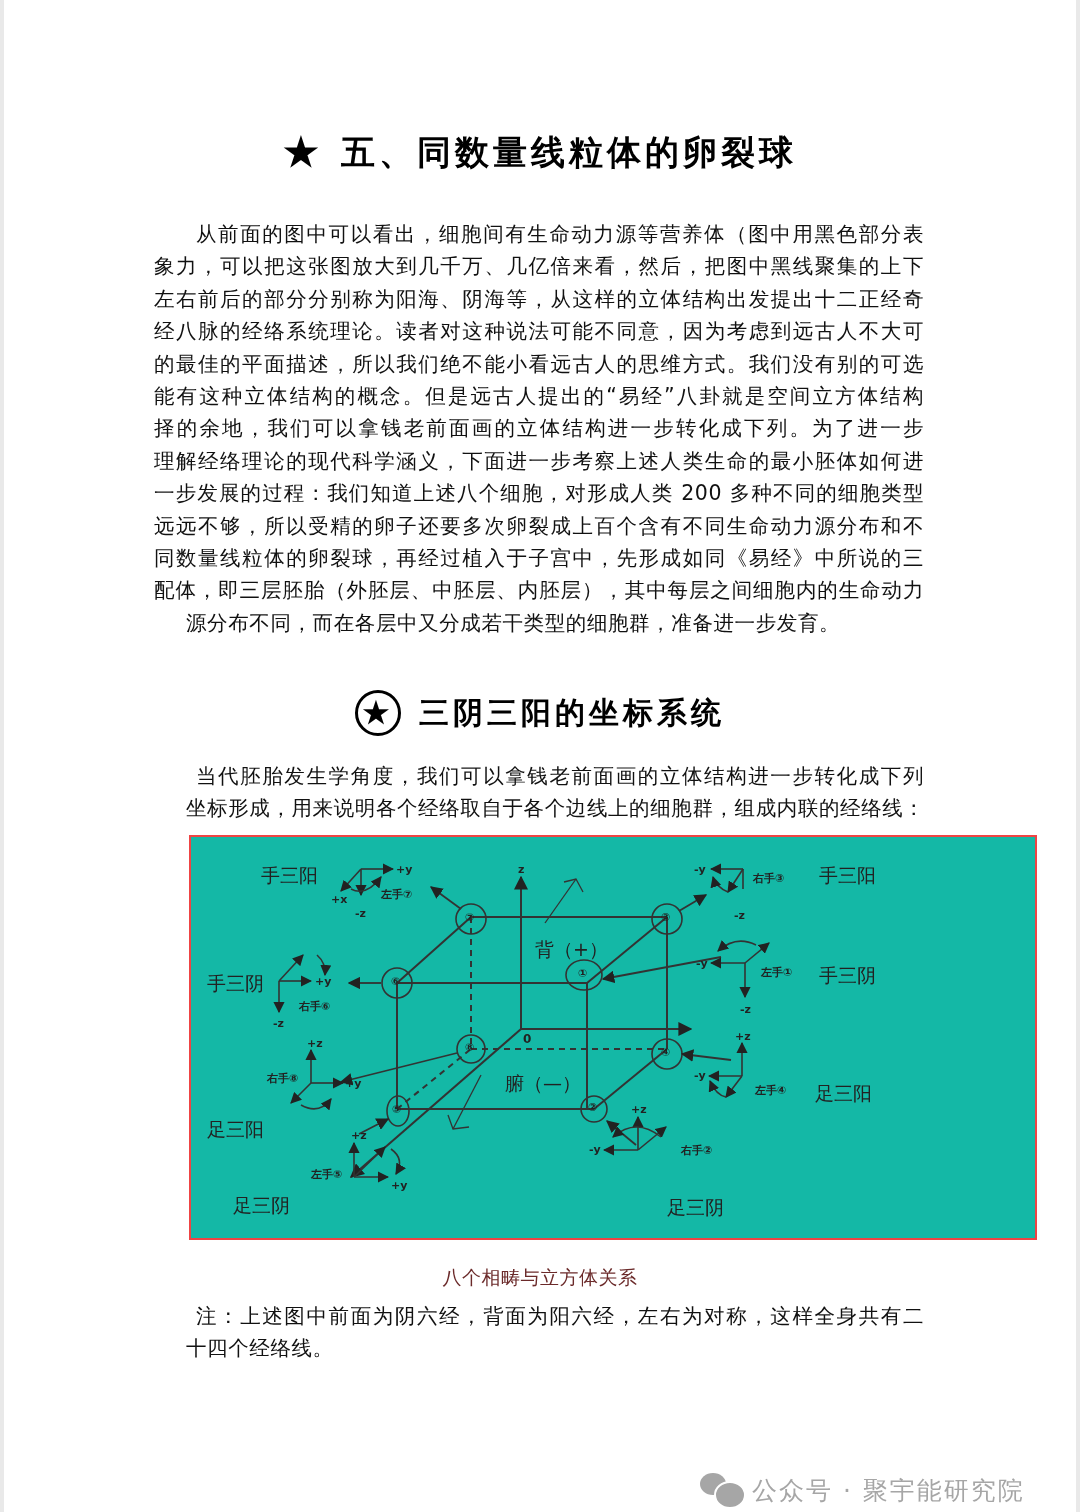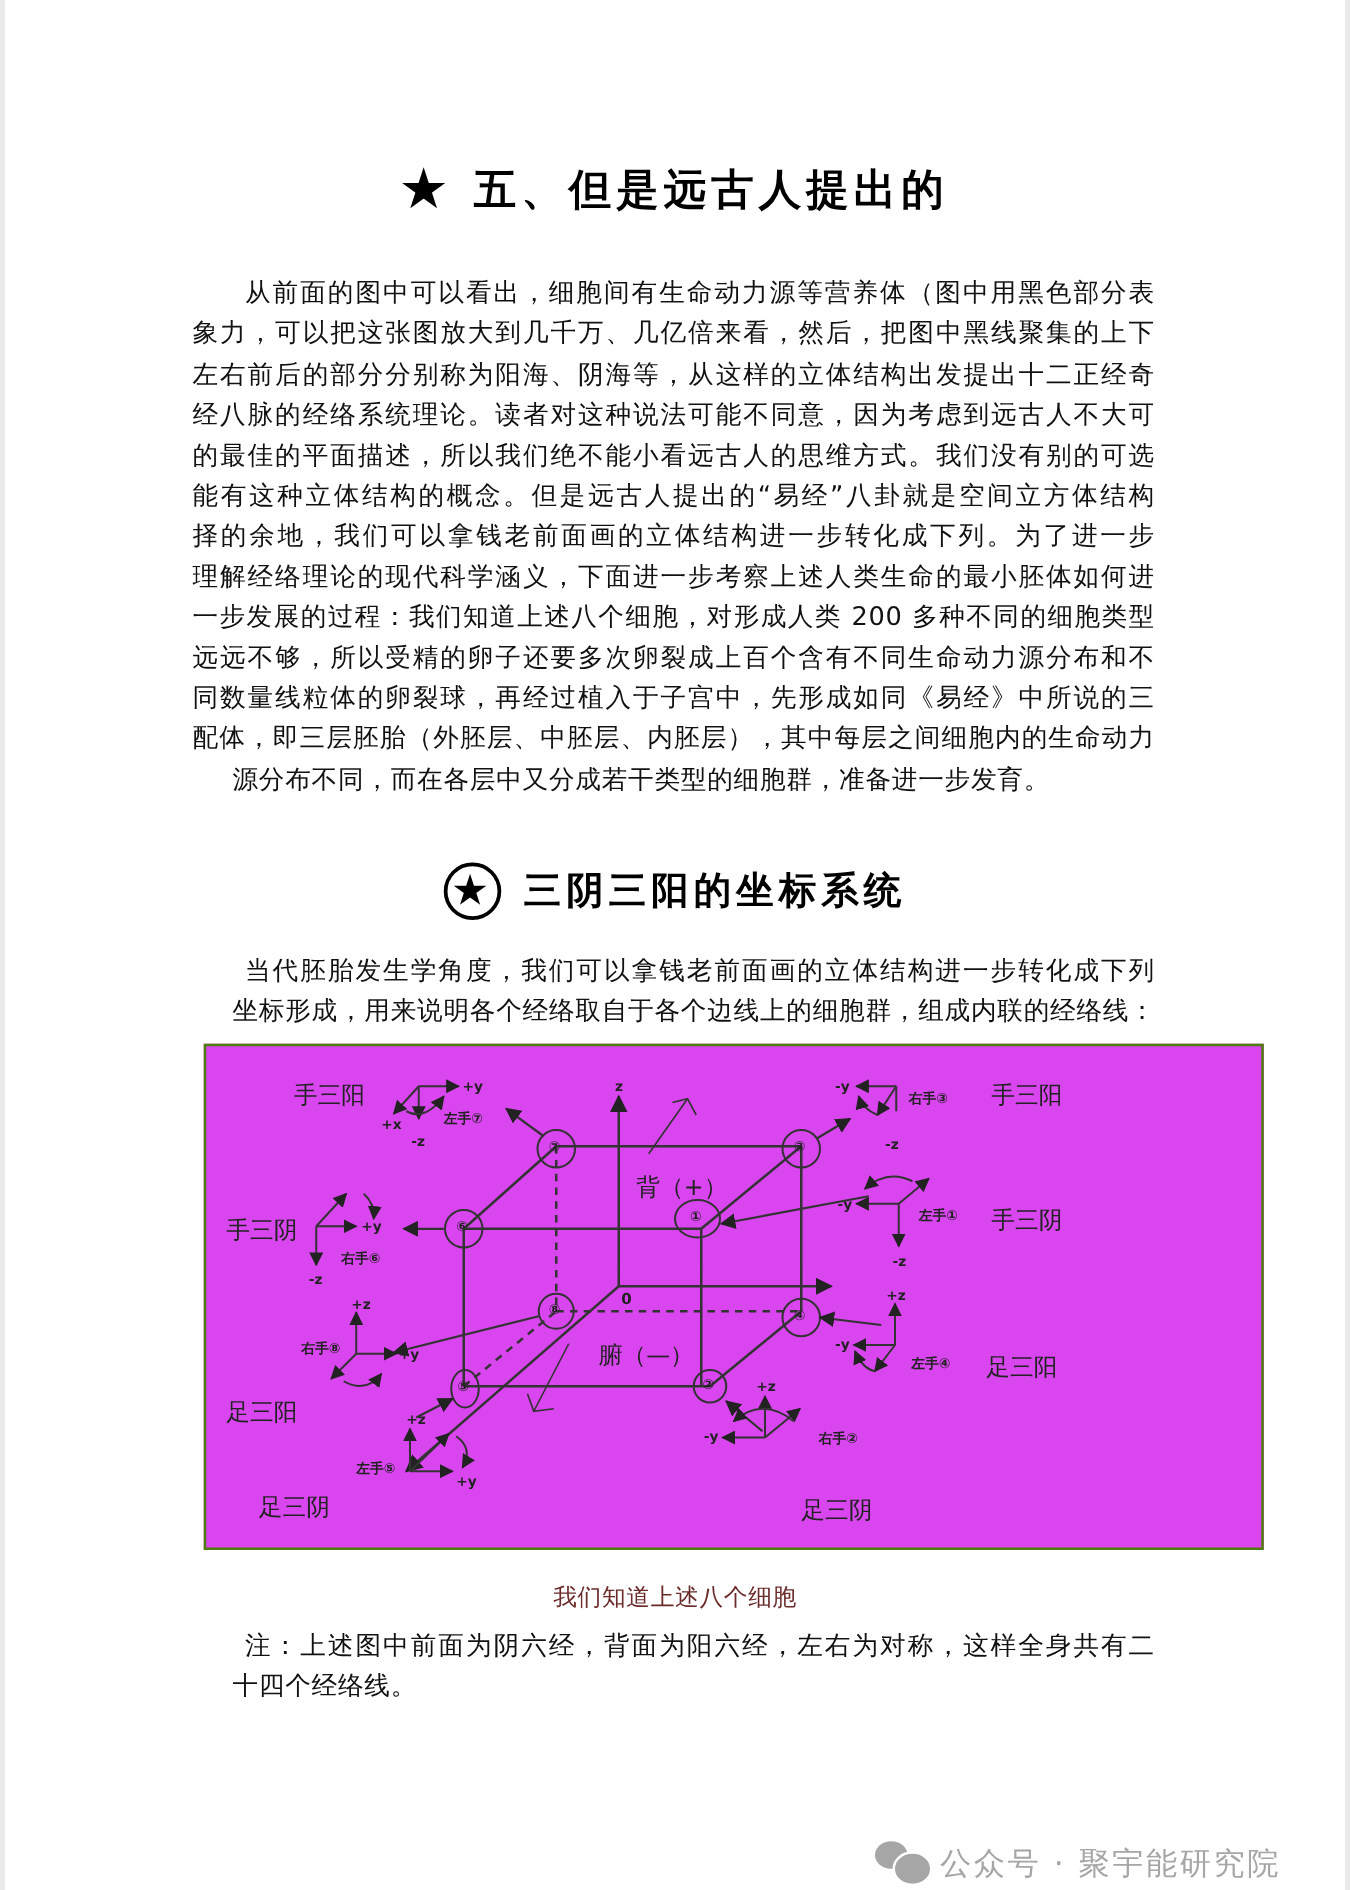--- a/index.html
+++ b/index.html
@@ -33,22 +33,22 @@
     font-size: 30px; font-weight: bold; letter-spacing: 4px; color: #000000;
   }
   .circle-star {
     display: inline-block; width: 40px; height: 40px; border: 3px solid #000;
     border-radius: 50%; text-align: center; line-height: 40px; font-size: 30px;
     vertical-align: middle; margin-right: 18px;
   }
   .subtitle .label { vertical-align: middle; }
 
   .figure {
-    position: absolute; left: 163px; top: 835px; width: 848px; height: 405px;
-    border: 2px solid #4d7c0f; background: #d946ef; box-sizing: border-box;
+    position: absolute; left: 189px; top: 835px; width: 848px; height: 405px;
+    border: 2px solid #ef4444; background: #14b8a6; box-sizing: border-box;
   }
   .figure svg { position: absolute; left: 0; top: 0; }
   .fig-label { position: absolute; font-size: 19px; color: #222; white-space: nowrap; }
   .fig-small { position: absolute; font-size: 11px; font-weight: bold; color: #222; white-space: nowrap; }
   .fig-face { position: absolute; font-size: 19px; color: #222; white-space: nowrap; }
 
   .caption {
     position: absolute; left: 0; width: 1080px; top: 1265px; text-align: center;
     font-size: 19px; color: #6b2a2a; letter-spacing: 0.5px;
   }
@@ -61,21 +61,21 @@
   .footer .bubble1 { position: absolute; left: 0; top: 0; width: 26px; height: 22px; border-radius: 50%; background: #a6a6a6; }
   .footer .bubble2 { position: absolute; left: 14px; top: 8px; width: 28px; height: 24px; border-radius: 50%; background: #a6a6a6; border: 2px solid #fff; }
 </style>
 </head>
 <body>
 
 <div class="page-edge-left"></div>
 <div class="page-edge-right"></div>
 
 <div class="title">
-  <span class="star">★</span><span>五、但是远古人提出的</span>
+  <span class="star">★</span><span>五、同数量线粒体的卵裂球</span>
 </div>
 
 <div class="para" style="top:218px;">
   <span class="line indent">从前面的图中可以看出，细胞间有生命动力源等营养体（图中用黑色部分表</span>
   <span class="line">象力，可以把这张图放大到几千万、几亿倍来看，然后，把图中黑线聚集的上下</span>
   <span class="line">左右前后的部分分别称为阳海、阴海等，从这样的立体结构出发提出十二正经奇</span>
   <span class="line">经八脉的经络系统理论。读者对这种说法可能不同意，因为考虑到远古人不大可</span>
   <span class="line">的最佳的平面描述，所以我们绝不能小看远古人的思维方式。我们没有别的可选</span>
   <span class="line">能有这种立体结构的概念。但是远古人提出的“易经”八卦就是空间立方体结构</span>
   <span class="line">择的余地，我们可以拿钱老前面画的立体结构进一步转化成下列。为了进一步</span>
@@ -240,21 +240,21 @@
   <span class="fig-small" style="left:503px; top:26px;">-y</span>
   <span class="fig-small" style="left:543px; top:72px;">-z</span>
   <span class="fig-small" style="left:505px; top:120px;">-y</span>
   <span class="fig-small" style="left:549px; top:166px;">-z</span>
   <span class="fig-small" style="left:503px; top:232px;">-y</span>
   <span class="fig-small" style="left:544px; top:193px;">+z</span>
   <span class="fig-small" style="left:440px; top:266px;">+z</span>
   <span class="fig-small" style="left:398px; top:306px;">-y</span>
 </div>
 
-<div class="caption">我们知道上述八个细胞</div>
+<div class="caption">八个相畴与立方体关系</div>
 
 <div class="para" style="top:1300px;">
   <span class="line indent">注：上述图中前面为阴六经，背面为阳六经，左右为对称，这样全身共有二</span>
   <span class="line last">十四个经络线。</span>
 </div>
 
 <div class="footer">
   <span class="wechat">
     <span class="bubble1"></span><span class="bubble2"></span>
   </span><span>公众号 · 聚宇能研究院</span>

